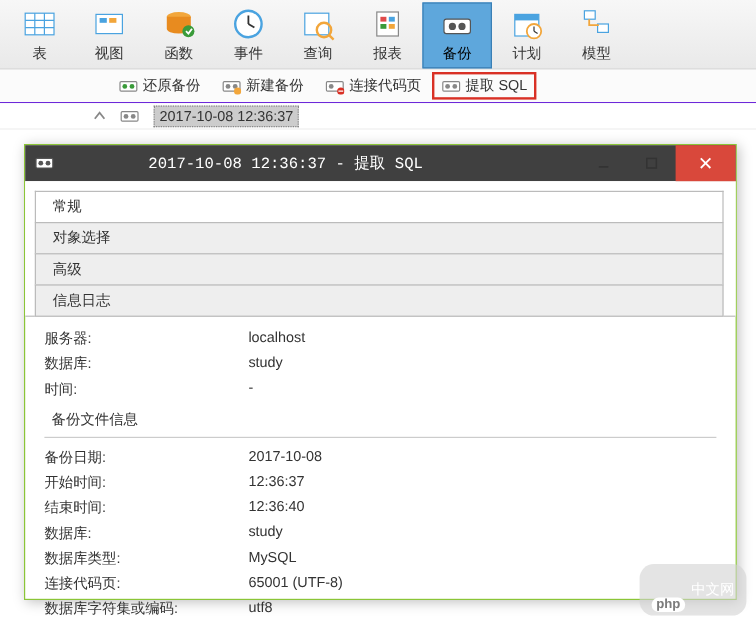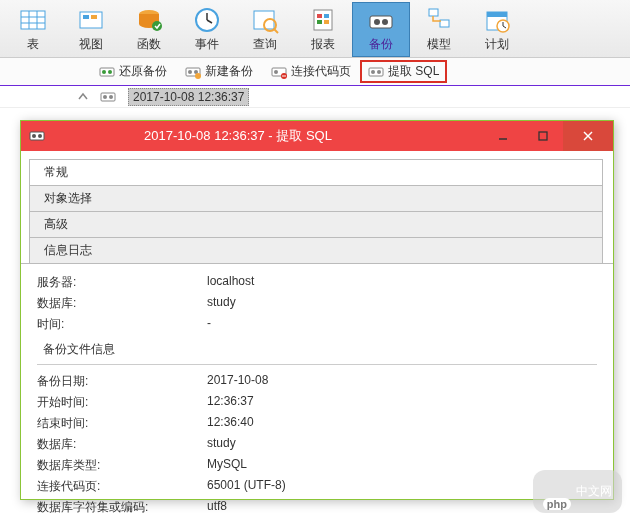--- a/index.html
+++ b/index.html
@@ -28,21 +28,21 @@
       justify-content: center;
       padding: 2px 14px 2px;
       border: 1px solid transparent;
       gap: 2px;
       cursor: pointer;
     }
     .tb-item.active {
       background: #5ea7dc;
       border: 1px solid #3a7fb5;
     }
-    .tb-item.active span { color: #4c1d95; text-align: right; }
+    .tb-item.active span { color: #000000; text-align: right; }
     .tb-icon { width: 28px; height: 28px; display: flex; align-items: center; justify-content: center; }
     .tb-label { font-size: 12px; color: #333; }
     
     .sub-toolbar {
       height: 28px;
       display: flex;
       align-items: center;
       justify-content: flex-start;
       padding-left: 90px;
       gap: 0;
@@ -86,25 +86,26 @@
       left: 20px;
       top: 120px;
       width: 594px;
       height: 380px;
       border: 1px solid #8bc537;
       background: #fff;
       box-shadow: 2px 2px 10px rgba(0,0,0,0.25);
     }
     .titlebar {
       height: 30px;
-      background: #ef4444;
+      background: #404040;
       display: flex;
       align-items: center;
       color: #fff;
       font-size: 13px;
+      font-family: Liberation Mono, monospace;
     }
     .titlebar .title-icon {
       width: 16px; height: 16px; margin: 0 8px;
       display: flex; align-items: center;
     }
     .titlebar .title-text {
       flex: 1;
       text-align: center;
       padding-right: 60px;
     }
@@ -257,38 +258,38 @@
           <rect x="3" y="10" width="22" height="12" rx="2" fill="#fff" stroke="#555"></rect>
           <circle cx="10" cy="16" r="3" fill="#555"></circle>
           <circle cx="18" cy="16" r="3" fill="#555"></circle>
         </svg>
     </div>
     <span class="tb-label">备份</span>
   </div>
   <div class="tb-item">
     <div class="tb-icon">
       <svg width="28" height="28">
-          <rect x="4" y="3" width="9" height="7" fill="#fff" stroke="#4aa3e0"></rect>
-          <rect x="15" y="14" width="9" height="7" fill="#fff" stroke="#4aa3e0"></rect>
-          <path d="M8 10 v5 h8" fill="none" stroke="#f2a63b" stroke-width="1.5"></path>
-        </svg>
-    </div>
-    <span class="tb-label">模型</span>
-  </div>
-  <div class="tb-item">
-    <div class="tb-icon">
-      <svg width="28" height="28">
           <rect x="4" y="6" width="20" height="18" fill="#fff" stroke="#4aa3e0"></rect>
           <rect x="4" y="6" width="20" height="5" fill="#4aa3e0"></rect>
           <circle cx="20" cy="20" r="6" fill="#fff" stroke="#f2a63b" stroke-width="1.5"></circle>
           <line x1="20" y1="20" x2="20" y2="16" stroke="#333"></line>
           <line x1="20" y1="20" x2="23" y2="22" stroke="#333"></line>
         </svg>
     </div>
     <span class="tb-label">计划</span>
+  </div>
+  <div class="tb-item">
+    <div class="tb-icon">
+      <svg width="28" height="28">
+          <rect x="4" y="3" width="9" height="7" fill="#fff" stroke="#4aa3e0"></rect>
+          <rect x="15" y="14" width="9" height="7" fill="#fff" stroke="#4aa3e0"></rect>
+          <path d="M8 10 v5 h8" fill="none" stroke="#f2a63b" stroke-width="1.5"></path>
+        </svg>
+    </div>
+    <span class="tb-label">模型</span>
   </div>
 </div>
 
 <div class="sub-toolbar">
   <div class="sub-btn">
     <svg class="sub-icon">
         <rect x="1" y="3" width="14" height="8" rx="1" fill="#fff" stroke="#888"></rect>
         <circle cx="5" cy="7" r="2" fill="#3a9b3a"></circle>
         <circle cx="11" cy="7" r="2" fill="#3a9b3a"></circle>
       </svg>

